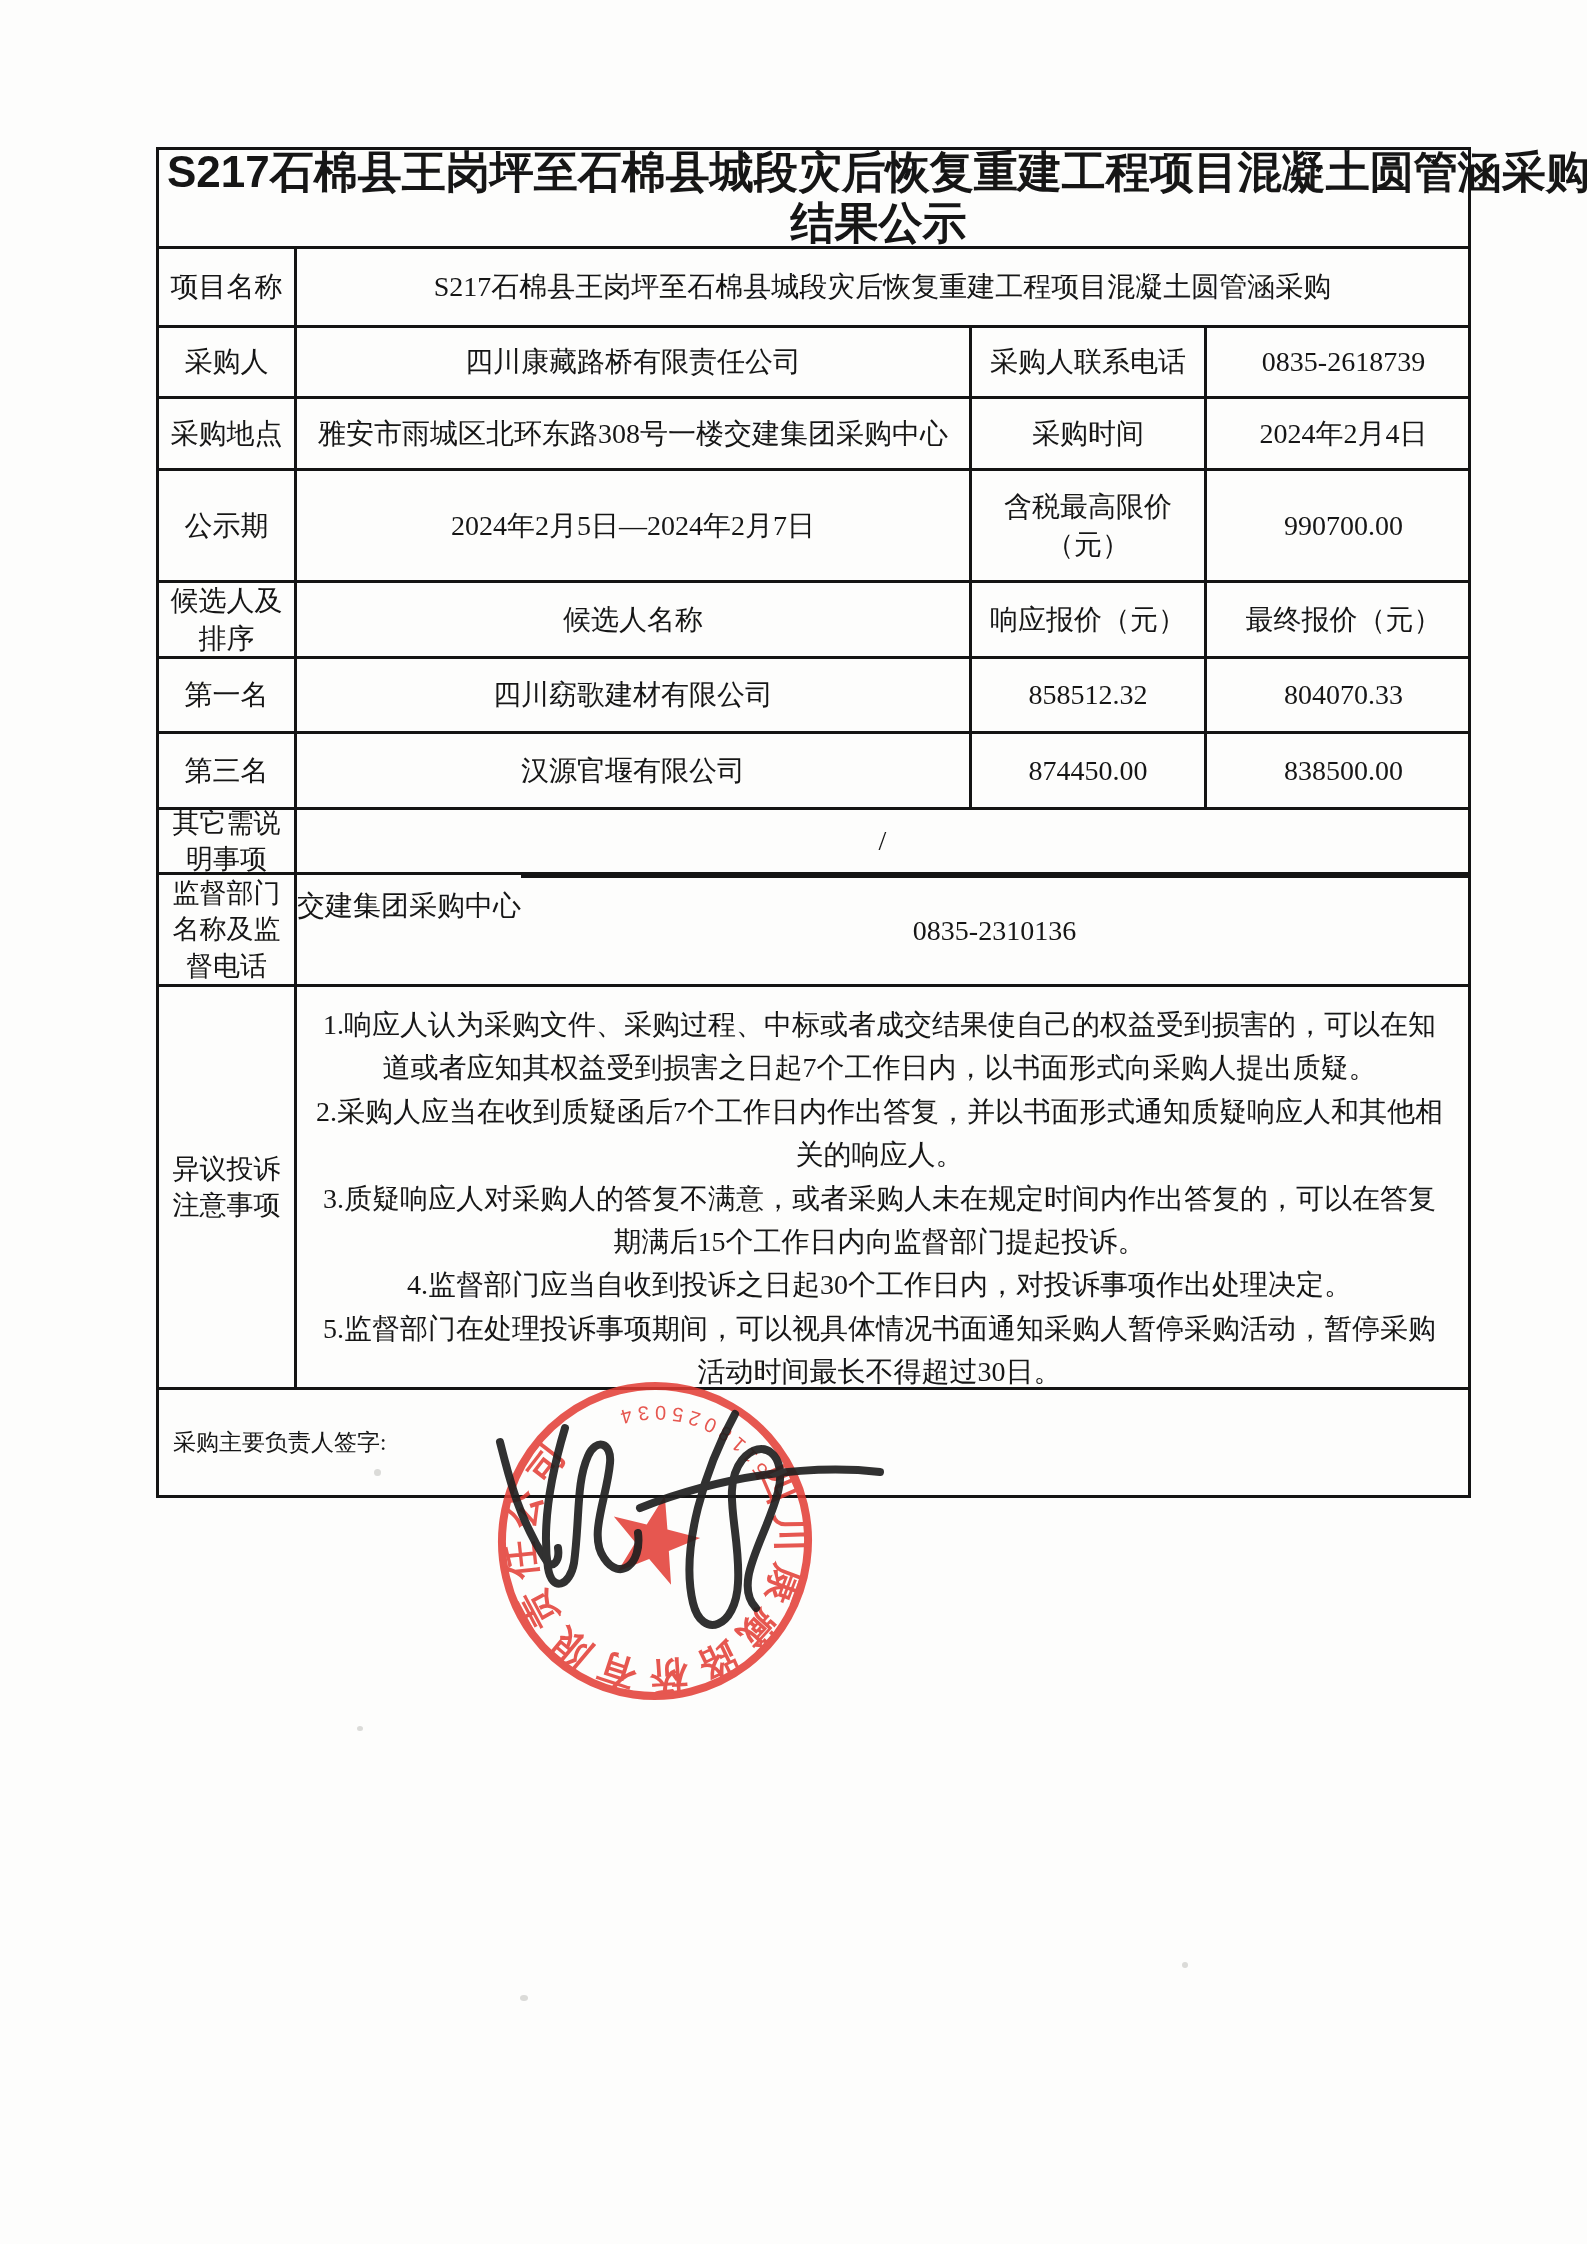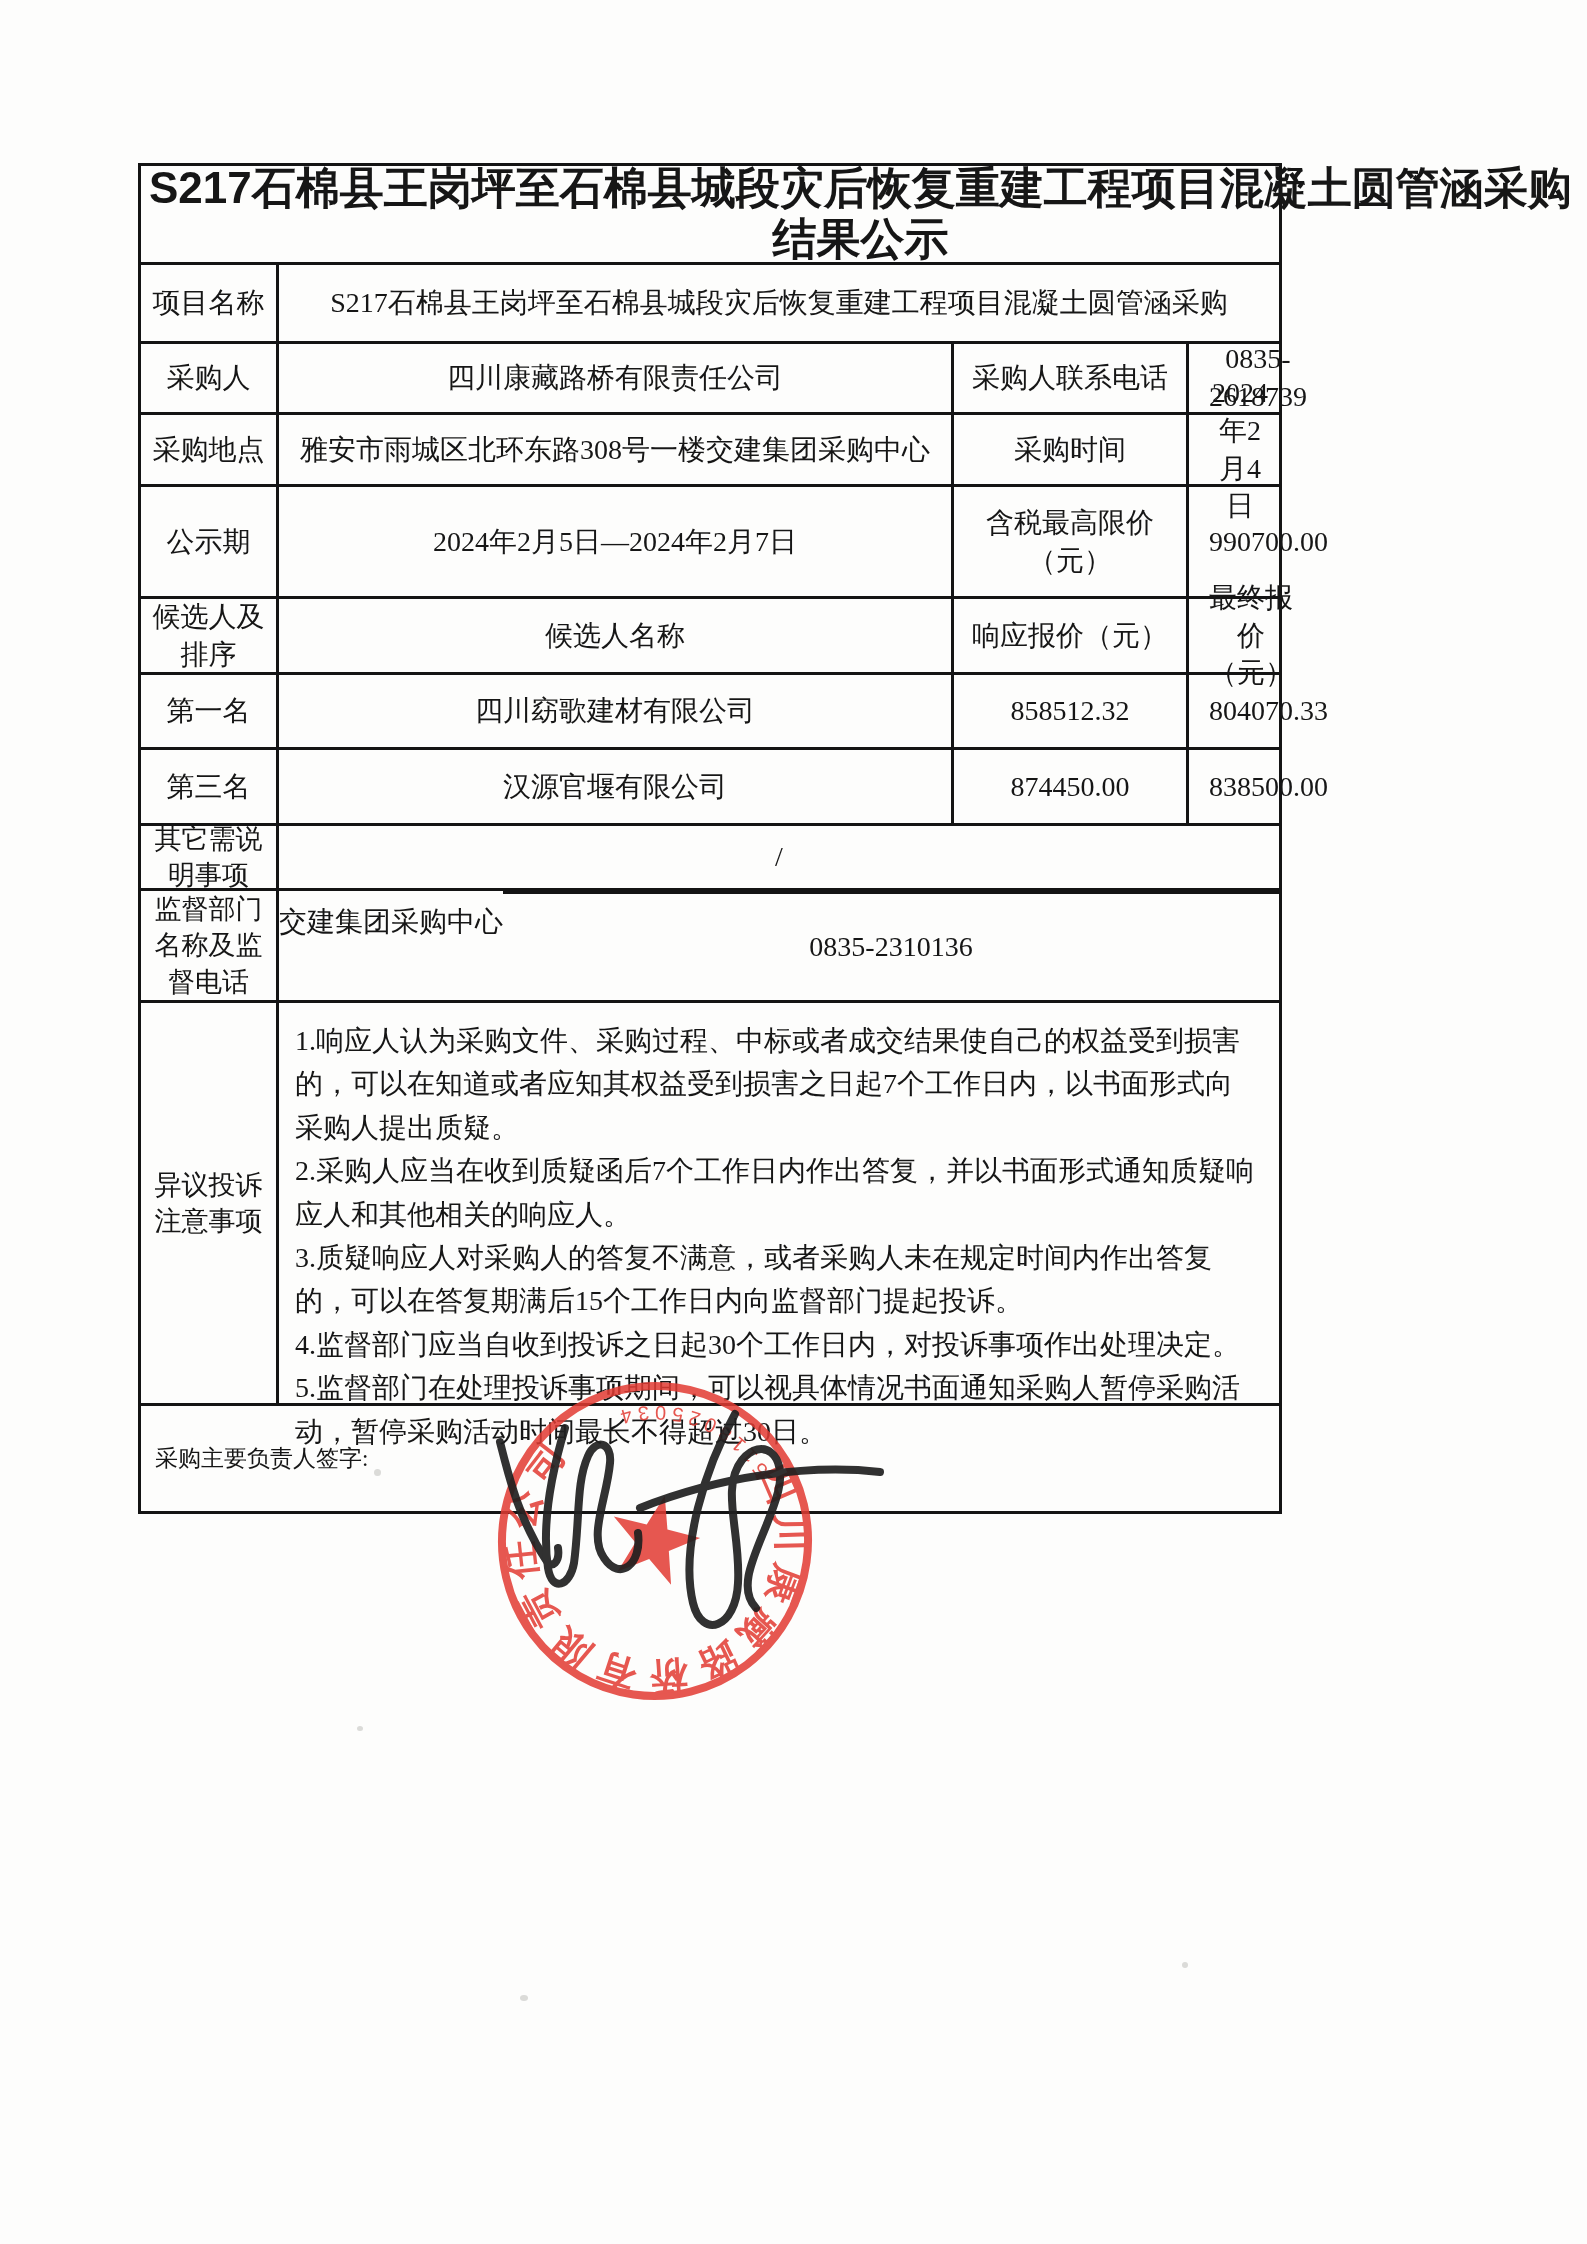--- a/index.html
+++ b/index.html
@@ -7,22 +7,22 @@
     width:1587px;height:2244px;
     background:#fdfdfc;
     font-family:"Liberation Serif","DejaVu Serif",serif;
     color:#161616;
     position:relative;
     overflow:hidden;
   }
   .page{position:absolute;inset:0;background:#fdfdfc;}
   
   .doc-table{
-    position:absolute;left:138px;top:147px;width:1144px;
-    border:3px solid #141414;box-sizing:border-box;background:transparent;margin-top:16px;
+    position:absolute;left:156px;top:147px;width:1315px;
+    border:3px solid #141414;box-sizing:border-box;background:transparent;
   }
   .tr{display:flex;box-sizing:border-box;}
   .tr + .tr{border-top:3px solid #141414;}
   .td{
     box-sizing:border-box;display:flex;align-items:center;justify-content:center;
     text-align:center;font-size:28px;line-height:1.35;padding:2px 8px;
   }
   .td + .td, .sup-right, .obj-text{border-left:3px solid #141414;}
   .c1{width:135px;flex:none;}
   .c2{width:675px;flex:none;}
@@ -50,21 +50,21 @@
     font-weight:bold;font-size:44px;line-height:1.15;letter-spacing:0;
     white-space:nowrap;
   }
   
   .sup-right{flex:1;display:flex;flex-direction:row;box-sizing:border-box;}
   .sup-cell{display:flex;align-items:center;justify-content:center;font-size:28px;box-sizing:border-box;}
   .sup-cell.first{height:62px;}
   .sup-cell.second{flex:1;border-top:3px solid #141414;}
   
   .obj-text{
-    flex:1;box-sizing:border-box;display:block;text-align:left;
+    flex:1;box-sizing:border-box;display:block;text-align:center;
     padding:16px 22px 10px 16px;font-size:28px;line-height:1.55;
   }
   .obj-item{margin:0;}
   
   .sign-cell{flex:1;display:flex;align-items:center;padding-left:14px;font-size:23px;box-sizing:border-box;}
   
   .stamp-overlay{position:absolute;left:480px;top:1368px;width:420px;height:360px;overflow:visible;pointer-events:none;}
   
   .speck{position:absolute;background:#9a9a96;border-radius:50%;opacity:.35;}
 </style>

